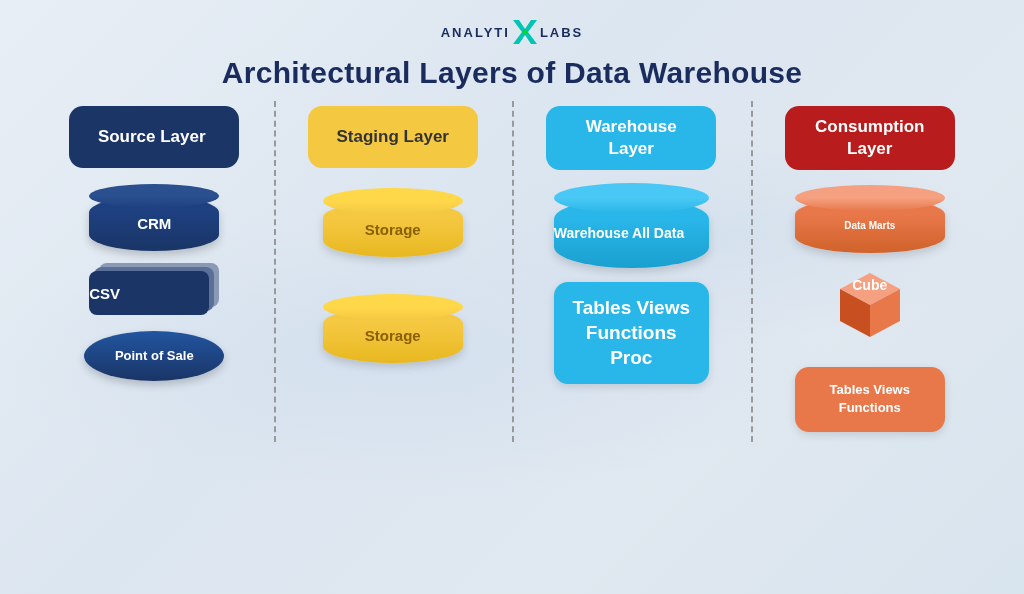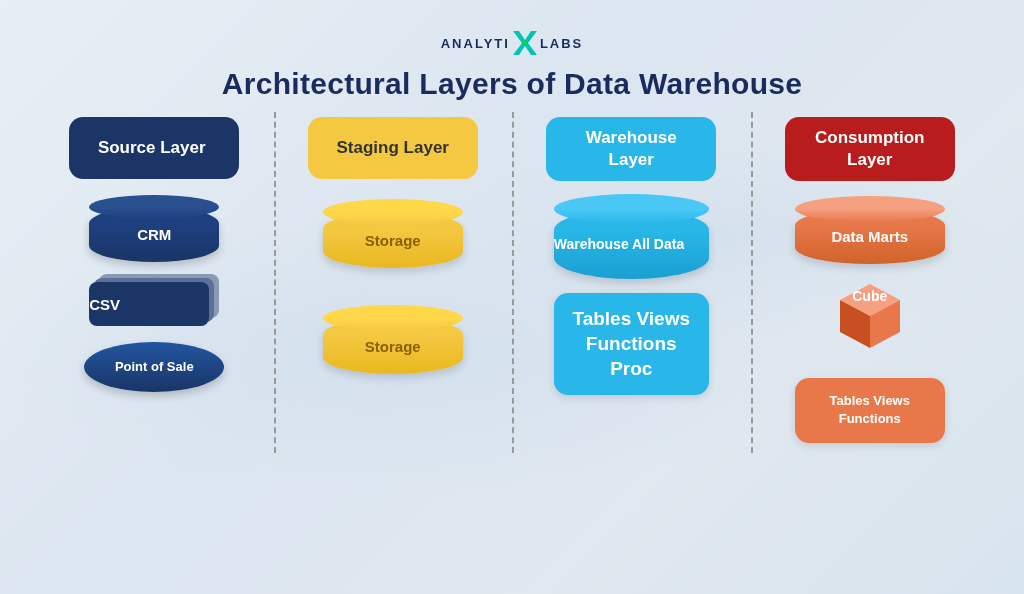--- a/index.html
+++ b/index.html
@@ -29,21 +29,21 @@
       width: 1024px;
       height: 594px;
       padding: 0;
     }
 
     
     .header {
       display: flex;
       flex-direction: column;
       align-items: center;
-      padding-top: 29px;
+      padding-top: 18px;
     }
 
     .logo {
       display: flex;
       align-items: center;
       gap: 0;
       margin-bottom: 10px;
     }
 
     .logo-text-left {
@@ -358,21 +358,21 @@
       top: -13px;
       left: 0;
       width: 100%;
       height: 26px;
       background: linear-gradient(180deg, #f5a080 50%, #e8784a 100%);
       border-radius: 50%;
     }
 
     .datamart-label {
       color: white;
-      font-size: 15px;
+      font-size: 10px;
       font-weight: 700;
       z-index: 1;
     }
 
     
     .cube-container {
       width: 80px;
       height: 90px;
       position: relative;
       margin: 2px 0;

